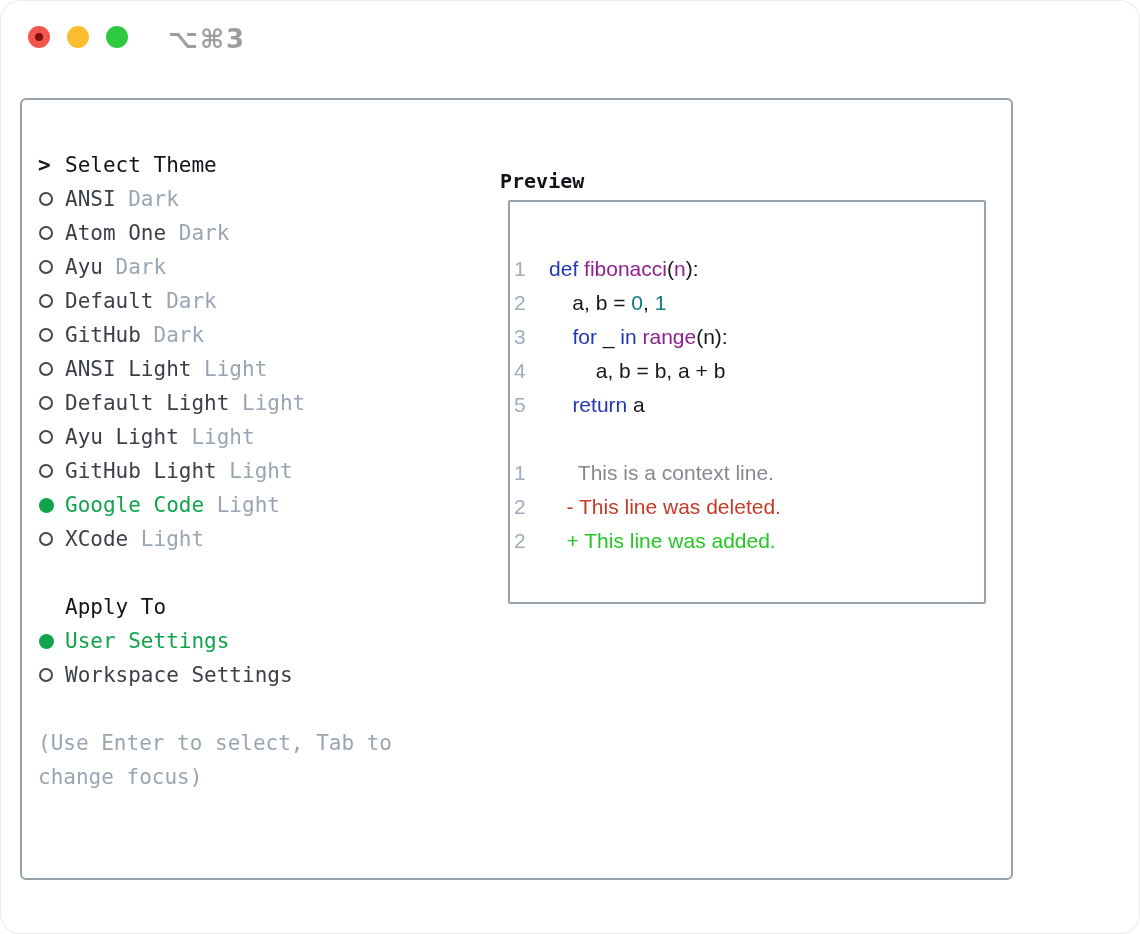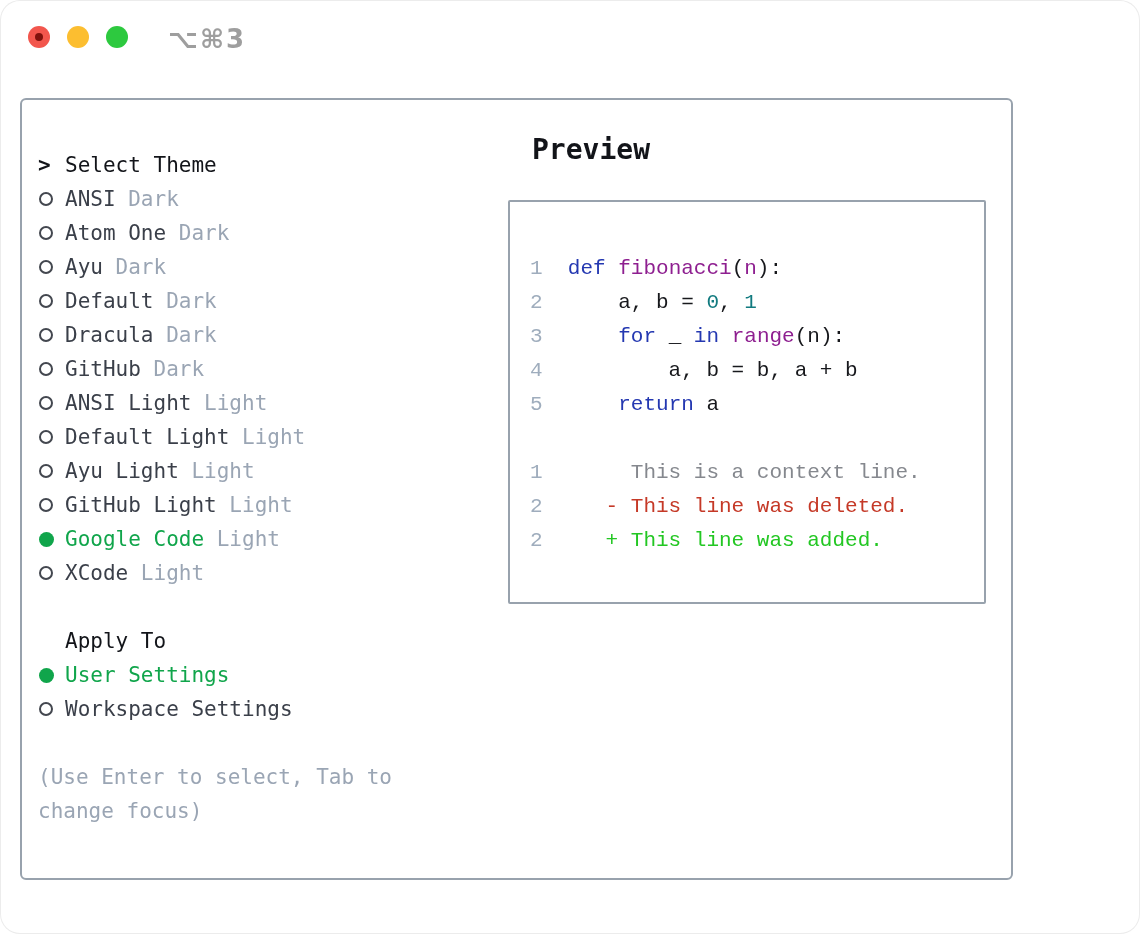--- a/index.html
+++ b/index.html
@@ -121,43 +121,42 @@
     align-items: center;
     font-size: 21px;
     color: var(--muted);
     white-space: pre;
     text-align: center;
   }
 
   
   .preview-header-row {
     position: absolute;
-    left: 478px; top: 32px;
-    height: 34px;
-    display: flex;
-    align-items: center;
-    font-size: 28px;
+    left: 478px; top: 64px;
+    height: 34px;
+    display: flex;
+    align-items: center;
+    font-size: 20px;
     font-weight: 700;
     color: var(--header-text);
-    margin-left: 32px;
   }
   .preview-box {
     position: absolute;
     left: 486px; top: 100px;
     width: 478px; height: 404px;
     border: 2px solid var(--border);
     border-radius: 2px;
     box-sizing: border-box;
     background: #ffffff;
     overflow: hidden;
   }
   .preview-code {
     margin: 0;
-    padding: 50px 0 0 20px;
-    font-family: Liberation Mono, monospace;
+    padding: 50px 0 0 4px;
+    font-family: Liberation Sans, sans-serif;
     font-size: 21px;
     line-height: 34px;
   }
   .code-line {
     height: 34px;
     white-space: pre;
   }
   .ln {
     display: inline-block;
     width: 3ch;
@@ -189,21 +188,20 @@
       <div class="row">
         <span class="bullet-col cursor-char">&gt;</span>
         <span class="section-header">Select Theme</span>
       </div>
 
       <div id="theme-list">
           <div class="row"><span class="bullet-col"><span class="bullet"></span></span><span><span class="name">ANSI</span><span class="variant">Dark</span></span></div>
           <div class="row"><span class="bullet-col"><span class="bullet"></span></span><span><span class="name">Atom One</span><span class="variant">Dark</span></span></div>
           <div class="row"><span class="bullet-col"><span class="bullet"></span></span><span><span class="name">Ayu</span><span class="variant">Dark</span></span></div>
           <div class="row"><span class="bullet-col"><span class="bullet"></span></span><span><span class="name">Default</span><span class="variant">Dark</span></span></div>
-          <div class="row"><span class="bullet-col"><span class="bullet"></span></span><span><span class="name">Dracula</span><span class="variant">Dark</span></span></div>
           <div class="row"><span class="bullet-col"><span class="bullet"></span></span><span><span class="name">GitHub</span><span class="variant">Dark</span></span></div>
           <div class="row"><span class="bullet-col"><span class="bullet"></span></span><span><span class="name">ANSI Light</span><span class="variant">Light</span></span></div>
           <div class="row"><span class="bullet-col"><span class="bullet"></span></span><span><span class="name">Default Light</span><span class="variant">Light</span></span></div>
           <div class="row"><span class="bullet-col"><span class="bullet"></span></span><span><span class="name">Ayu Light</span><span class="variant">Light</span></span></div>
           <div class="row"><span class="bullet-col"><span class="bullet"></span></span><span><span class="name">GitHub Light</span><span class="variant">Light</span></span></div>
           <div class="row selected"><span class="bullet-col"><span class="bullet filled"></span></span><span><span class="name">Google Code</span><span class="variant">Light</span></span></div>
           <div class="row"><span class="bullet-col"><span class="bullet"></span></span><span><span class="name">XCode</span><span class="variant">Light</span></span></div>
         </div>
 
       <div class="spacer-row"></div>

